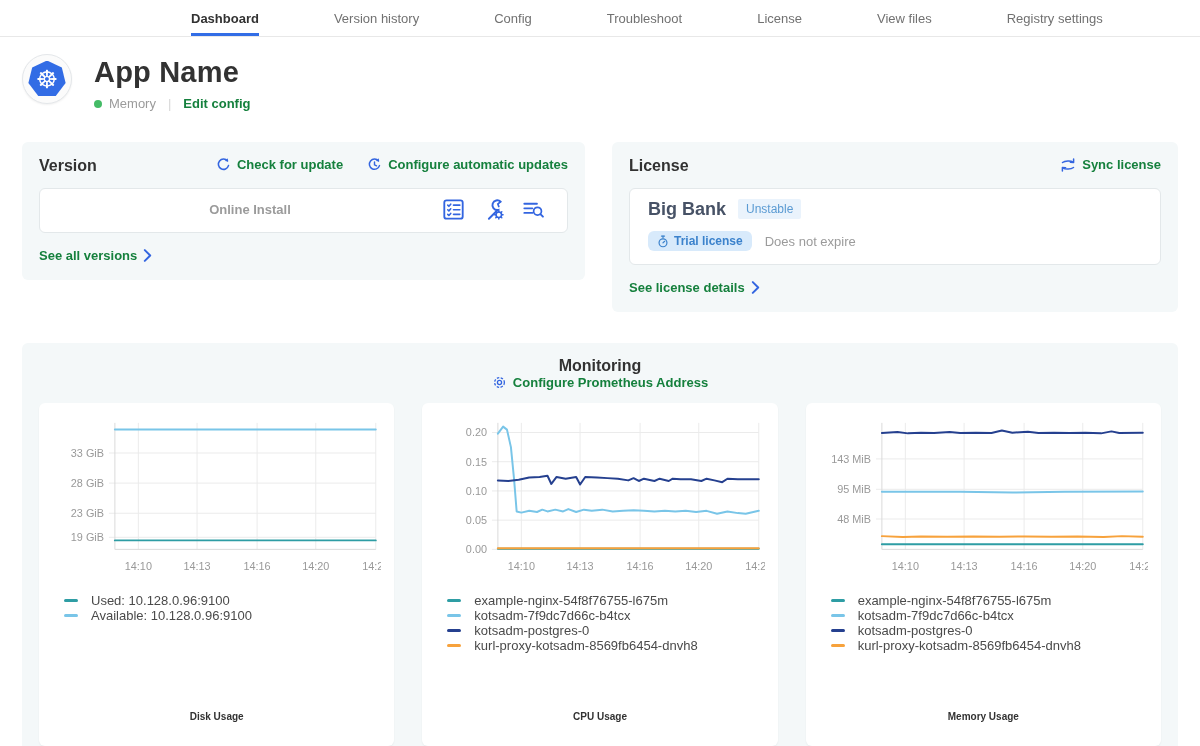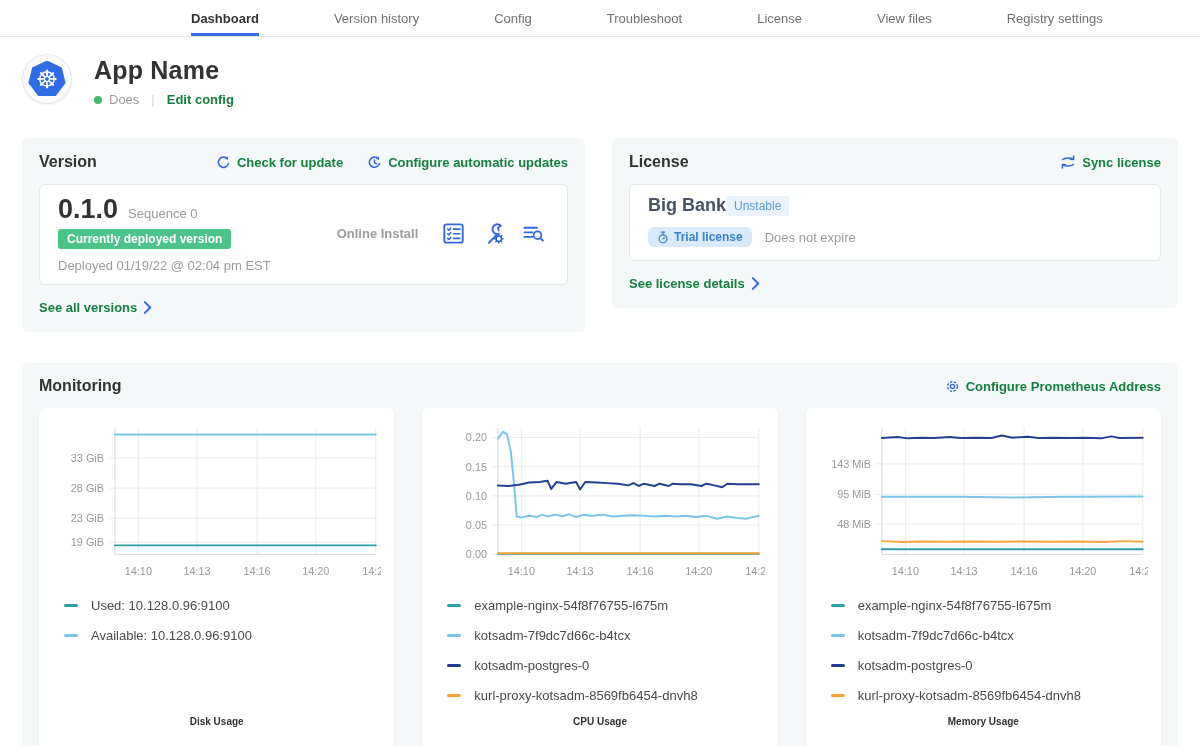--- a/index.html
+++ b/index.html
@@ -26,74 +26,74 @@
     width:50px; height:50px; border-radius:50%; background:#fbfbfb;
     border:1px solid #e4e7ea; display:flex; align-items:center; justify-content:center;
     box-shadow:0 1px 2px rgba(0,0,0,.06);
   }
   .k8s-hept {
     width:38px; height:37px; background:#326ce5;
     clip-path:polygon(50% 0%, 89% 19%, 99% 61%, 73% 96%, 27% 96%, 1% 61%, 11% 19%);
     display:flex; align-items:center; justify-content:center;
   }
   .k8s-hept span { color:#fff; font-size:25px; line-height:1; }
-  .app-title { font-size:25px; font-weight:800; letter-spacing:.2px; margin:2px 3px 0 0; }
+  .app-title { font-size:29px; font-weight:800; letter-spacing:.2px; margin:2px 3px 0 0; }
   .status-row { display:flex; align-items:center; margin-top:7px; font-size:13px; }
   .status-dot { width:8px; height:8px; border-radius:50%; background:#44bb66; margin-right:7px; }
   .status-text { color:#9b9b9b; }
   .v-divider { color:#d7d7d7; margin:0 12px; }
   .blue-link {
     color:#15803d; font-size:13px; font-weight:bold; cursor:pointer;
     display:inline-flex; align-items:center; gap:6px; white-space:nowrap;
   }
   .blue-link svg { flex:none; }
   
   .cards-row { display:flex; gap:27px; padding:31px 22px 0 22px; align-items:flex-start; }
   .card { background:#f4f8f9; border-radius:6px; padding:15px 17px 16px 17px; }
-  .card-head { display:flex; justify-content:space-between; align-items:center; }
+  .card-head { display:flex; justify-content:space-between; align-items:flex-start; }
   .card-title { font-size:16px; font-weight:bold; color:#323232; }
   .head-links { display:flex; gap:24px; }
   .inner-card { background:#fff; border:1px solid #e3e8ea; border-radius:6px; margin-top:13px; }
   .version-card { width:563px; }
   .license-card { flex:1; }
   .version-inner { padding:9px 18px 11px 18px; display:flex; align-items:center; }
   .version-left { width:255px; }
   .version-line { display:flex; align-items:baseline; }
   .version-number { font-size:27px; font-weight:800; }
   .sequence { font-size:13px; color:#9b9b9b; margin-left:10px; }
   .deployed-badge {
     display:inline-block; background:#4cc38a; color:#fff; font-size:12px;
     font-weight:bold; padding:3px 9px; border-radius:3px; margin-top:4px;
   }
   .deployed-at { font-size:13px; color:#9b9b9b; margin-top:9px; }
   .online-install { flex:1; text-align:center; font-size:13px; font-weight:bold; color:#9b9b9b; }
   .icon-row { display:flex; gap:17px; align-items:center; padding-right:4px; }
   .icon-row svg { cursor:pointer; }
   .see-link { margin-top:13px; }
   .license-inner { padding:10px 18px 13px 18px; }
-  .customer-line { display:flex; align-items:center; }
+  .customer-line { display:flex; align-items:flex-start; gap:12px; }
   .customer-name { font-size:18px; font-weight:bold; color:#475266; }
   .channel-badge { background:#eaf3fc; color:#5b9bd3; font-size:12px; padding:3px 8px; border-radius:2px; }
   .license-line2 { display:flex; align-items:center; margin-top:11px; }
   .trial-badge {
     background:#d8eafb; color:#3b82cc; font-size:12px; font-weight:bold;
     padding:3px 9px; border-radius:6px; display:inline-flex; align-items:center; gap:5px;
   }
   .expiry { color:#9b9b9b; font-size:13px; margin-left:13px; }
   
   .monitoring { margin:31px 22px 0 22px; background:#f4f8f9; border-radius:6px; padding:14px 17px 14px 17px; }
-  .mon-head { display:flex; justify-content:space-between; align-items:center; }
+  .mon-head { display:flex; justify-content:space-between; align-items:center;flex-direction:column; }
   .charts-grid { display:grid; grid-template-columns:1fr 1fr 1fr; gap:28px; margin-top:13px; }
   .chart-card {
     background:#fff; border-radius:6px; height:343px; padding:10px 13px 16px 13px;
     box-shadow:0 1px 2px rgba(0,0,0,.05); display:flex; flex-direction:column;
   }
   .plot { height:168px; }
   .plot svg { width:100%; height:100%; display:block; overflow:hidden; }
-  .legend { margin-top:12px; display:flex; flex-direction:column; gap:15px; padding-left:12px; }
+  .legend { margin-top:12px; display:flex; flex-direction:column; padding-left:12px; }
   .legend-item { display:flex; align-items:center; gap:13px; font-size:13px; color:#4a4a4a; }
   .legend-dash { width:14px; height:3px; border-radius:2px; flex:none; }
   .chart-title { margin-top:auto; text-align:center; font-weight:bold; font-size:10px; color:#323232; padding-bottom:8px; }
 </style>
 </head>
 <body>
 
 <div class="nav">
   <div class="tab active">Dashboard</div>
   <div class="tab">Version history</div>
@@ -107,21 +107,21 @@
 <div class="app-header">
   <div class="logo-wrap">
     <div class="k8s-hept">
         <span>☸</span>
       </div>
   </div>
   <div>
     <div class="app-title">App Name</div>
     <div class="status-row">
       <span class="status-dot"></span>
-      <span class="status-text">Does</span>
+      <span class="status-text">Memory</span>
       <span class="v-divider">|</span>
       <span class="blue-link">Edit config</span>
     </div>
   </div>
 </div>
 
 <div class="cards-row">
 
   <div class="card version-card">
     <div class="card-head">
@@ -138,28 +138,20 @@
           <svg width="15" height="15" viewBox="0 0 16 16">
             <path d="M13.3 9.2 A5.5 5.5 0 1 1 12.3 4.2" fill="none" stroke="#3365e0" stroke-width="1.6" stroke-linecap="round"></path>
             <path d="M12.8 1.2 L12.6 4.6 L9.3 4.2 Z" fill="#3365e0"></path>
             <path d="M8 5.2 V8.3 L10.2 9.4" fill="none" stroke="#3365e0" stroke-width="1.5" stroke-linecap="round"></path>
           </svg>
           <span>Configure automatic updates</span>
         </span>
       </div>
     </div>
     <div class="inner-card version-inner">
-      <div class="version-left">
-        <div class="version-line">
-          <span class="version-number">0.1.0</span>
-          <span class="sequence">Sequence 0</span>
-        </div>
-        <span class="deployed-badge">Currently deployed version</span>
-        <div class="deployed-at">Deployed 01/19/22 @ 02:04 pm EST</div>
-      </div>
       <div class="online-install">Online Install</div>
       <div class="icon-row">
         <svg width="23" height="23" viewBox="0 0 20 20">
           <rect x="2" y="2" width="16" height="16" rx="2" fill="none" stroke="#3365e0" stroke-width="1.6"></rect>
           <path d="M5 6.2 L6 7.2 L7.6 5.4" fill="none" stroke="#3365e0" stroke-width="1.4" stroke-linecap="round" stroke-linejoin="round"></path>
           <path d="M5 10.2 L6 11.2 L7.6 9.4" fill="none" stroke="#3365e0" stroke-width="1.4" stroke-linecap="round" stroke-linejoin="round"></path>
           <path d="M5 14.2 L6 15.2 L7.6 13.4" fill="none" stroke="#3365e0" stroke-width="1.4" stroke-linecap="round" stroke-linejoin="round"></path>
           <line x1="10" y1="6.2" x2="15.5" y2="6.2" stroke="#3365e0" stroke-width="1.4" stroke-linecap="round"></line>
           <line x1="10" y1="10.2" x2="15.5" y2="10.2" stroke="#3365e0" stroke-width="1.4" stroke-linecap="round"></line>
           <line x1="10" y1="14.2" x2="15.5" y2="14.2" stroke="#3365e0" stroke-width="1.4" stroke-linecap="round"></line>

